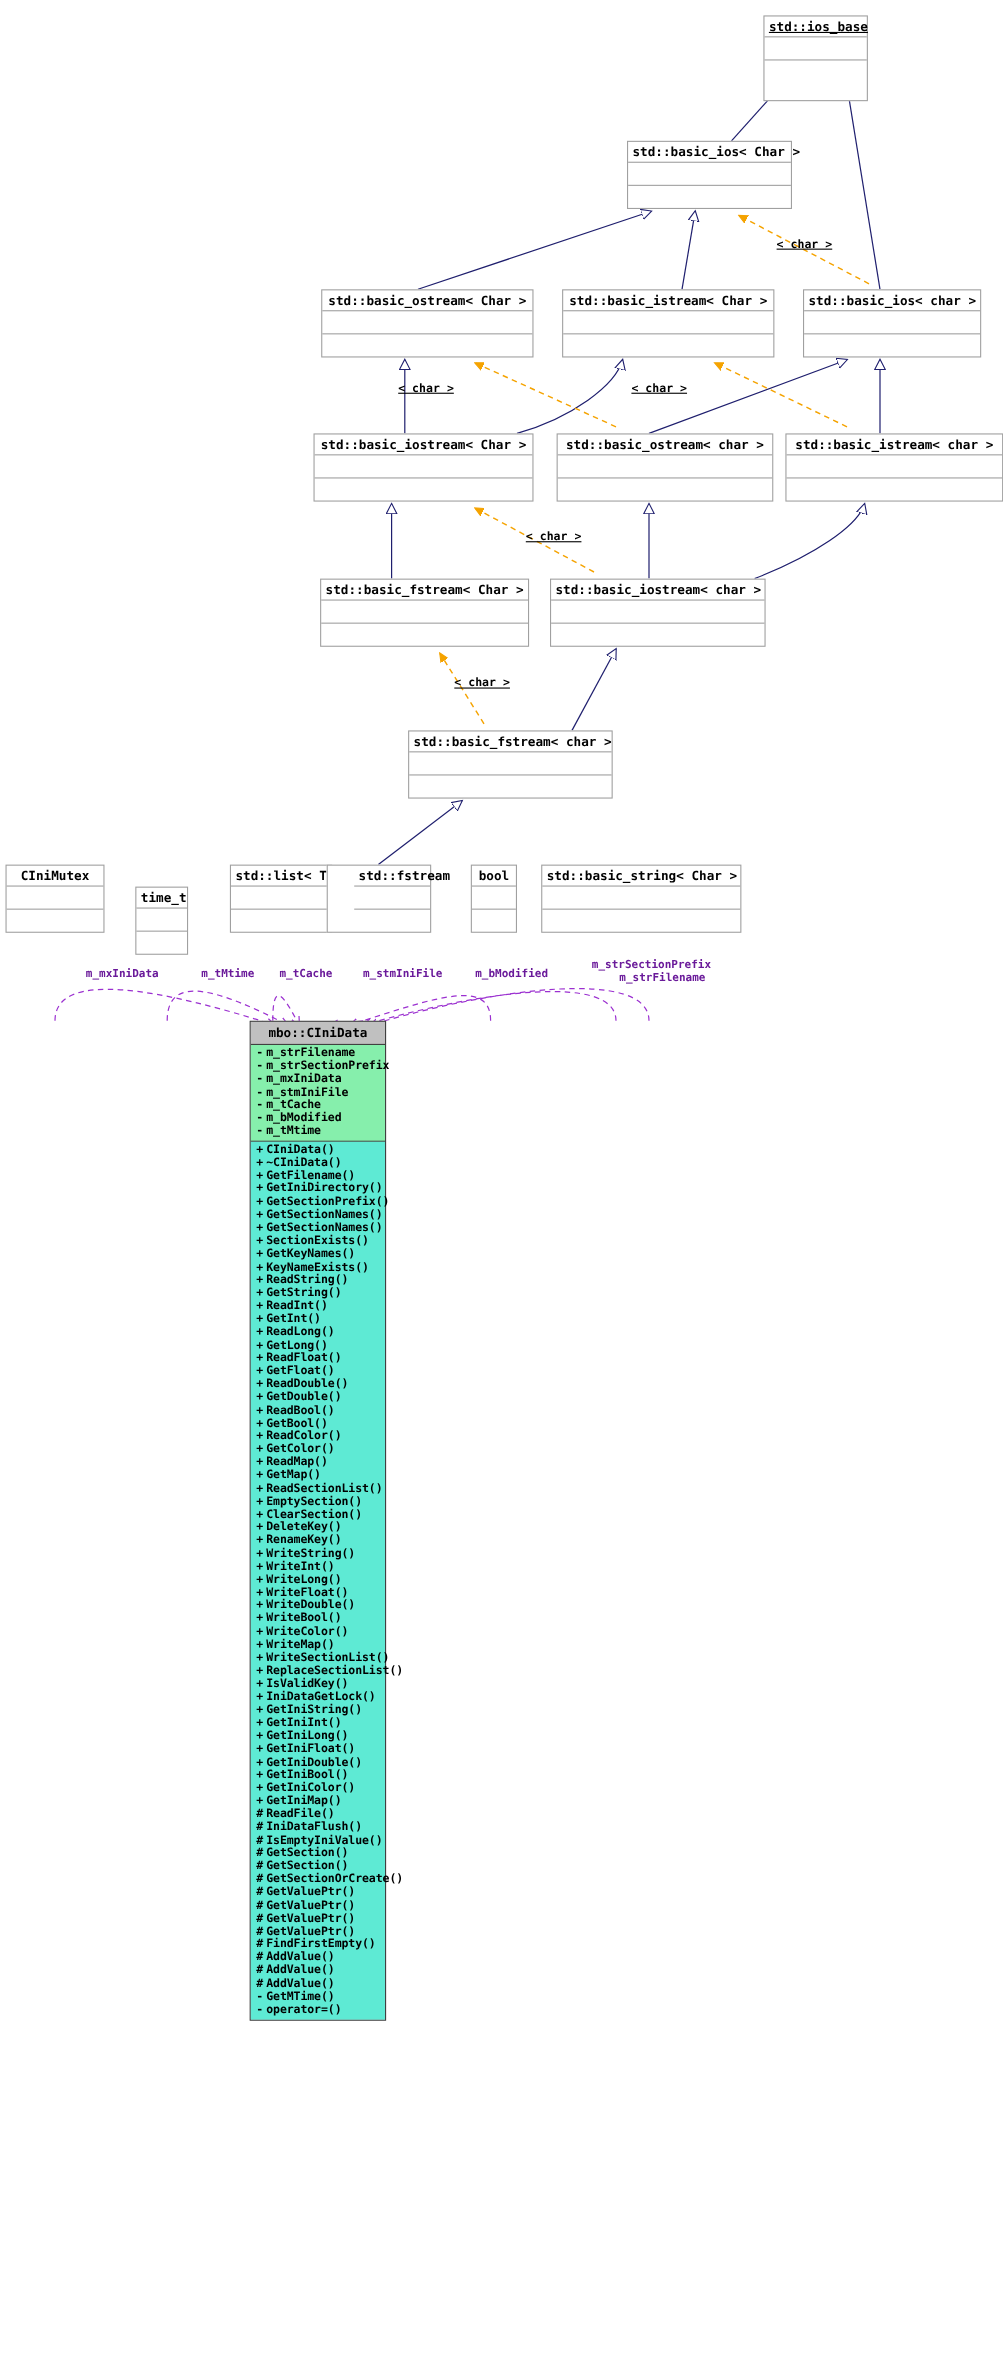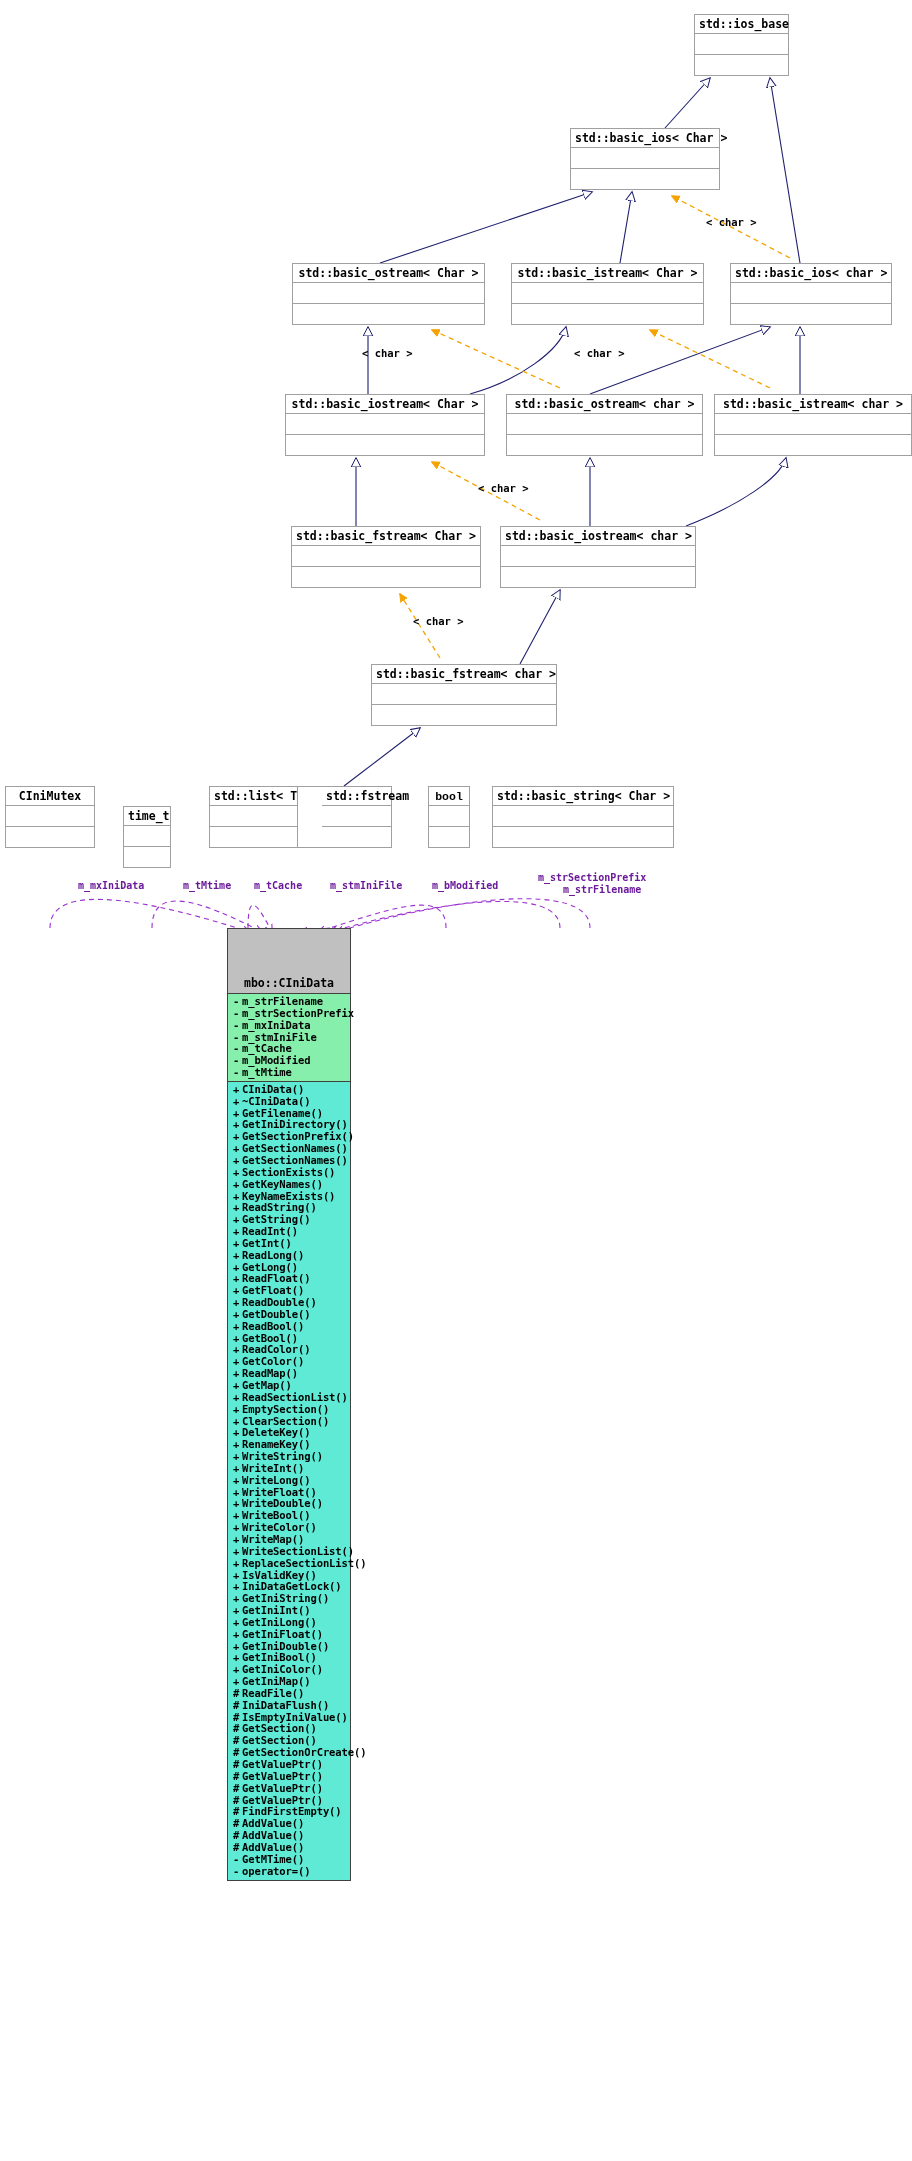--- a/index.html
+++ b/index.html
@@ -39,21 +39,20 @@
   .node.main{
     border:1px solid #404040;
     background:#c0c0c0;
     z-index:6;
   }
   .node.main .title{
     background:#c0c0c0;
     border-bottom:1px solid #404040;
     font-size:11.5px;
     padding:4px 4px 3px 4px;
-    margin-top:44px;
   }
   .node.main .members{
     background:#86efac;
     border-bottom:1px solid #404040;
     padding:2px 0 2px 0;
   }
   .node.main .ops{
     background:#5eead4;
     padding:2px 0 3px 0;
   }
@@ -70,20 +69,21 @@
 
   
   .elabel{
     position:absolute;
     font-size:10.5px;
     font-weight:bold;
     color:#000000;
     white-space:nowrap;
     z-index:7;
     background:transparent;
+    text-decoration:underline;
   }
   .alabel{
     position:absolute;
     font-size:10px;
     font-weight:bold;
     color:#6a1a9a;
     white-space:nowrap;
     text-align:center;
     line-height:12px;
     z-index:7;
@@ -160,21 +160,21 @@
       <path d="M330,928 L300,932"></path>
 
       <path d="M446,928 C446,890 400,905 318,932"></path>
 
       <path d="M560,928 C560,885 440,900 330,932"></path>
       <path d="M590,928 C590,880 450,898 336,932"></path>
     </g>
   </svg>
 
   <div id="nodes-host">
-      <div class="node" style="left: 694px; top: 14px; width: 95px; height: 62px;">
+      <div class="node" style="left: 694px; top: 14px; width: 95px; height: 78px; text-decoration: underline;">
         <div class="title">std::ios_base</div>
         <div class="cmp"></div>
         <div class="cmp"></div>
       </div>
       <div class="node" style="left: 570px; top: 128px; width: 150px; height: 62px;">
         <div class="title">std::basic_ios&lt; Char &gt;</div>
         <div class="cmp"></div>
         <div class="cmp"></div>
       </div>
       <div class="node" style="left: 292px; top: 263px; width: 193px; height: 62px;">
@@ -235,21 +235,21 @@
       <div class="node" style="left: 209px; top: 786px; width: 93px; height: 62px;">
         <div class="title">std::list&lt; T &gt;</div>
         <div class="cmp"></div>
         <div class="cmp"></div>
       </div>
       <div class="node" style="left: 297px; top: 786px; width: 95px; height: 62px; padding-left: 24px;">
         <div class="title">std::fstream</div>
         <div class="cmp"></div>
         <div class="cmp"></div>
       </div>
-      <div class="node" style="left: 428px; top: 786px; width: 42px; height: 62px; font-family: Liberation Mono, monospace;">
+      <div class="node" style="left: 428px; top: 786px; width: 42px; height: 62px;">
         <div class="title">bool</div>
         <div class="cmp"></div>
         <div class="cmp"></div>
       </div>
       <div class="node" style="left: 492px; top: 786px; width: 182px; height: 62px;">
         <div class="title">std::basic_string&lt; Char &gt;</div>
         <div class="cmp"></div>
         <div class="cmp"></div>
       </div>
     </div>

